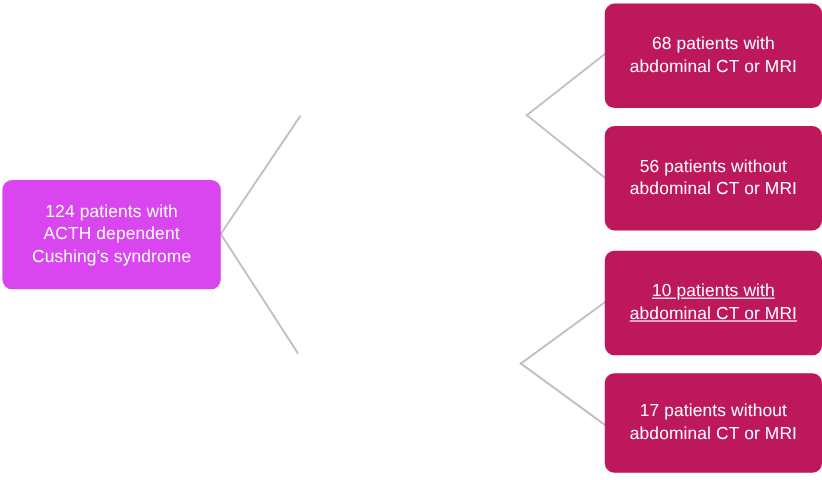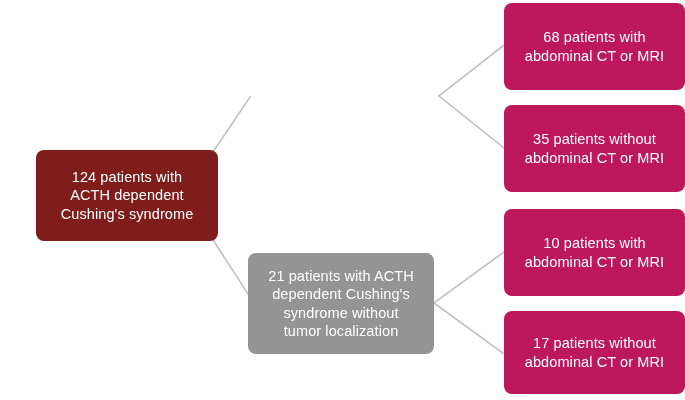--- a/index.html
+++ b/index.html
@@ -23,30 +23,30 @@
     display: flex;
     align-items: center;
     justify-content: center;
     text-align: center;
     line-height: 1.26;
     font-size: 14.5px;
     letter-spacing: 0.1px;
     padding: 4px 8px;
     white-space: pre-line;
   }
-  .node.level1 { background: #7f1d1d; margin-left: 34px; }
+  .node.level1 { background: #d946ef; }
   .node.level2 { background: #949494; }
   .node.level3 { background: #be185d; }
 
   #node-root      { left: 2px;   top: 150px; width: 182px; height: 91px; }
   #node-cd        { left: 250px; top: 46px;  width: 189px; height: 101px; }
   #node-nolocal   { left: 248px; top: 253px; width: 186px; height: 101px; }
   #node-cd-imaged     { left: 504px; top: 3px;   width: 181px; height: 87px; }
   #node-cd-notimaged  { left: 504px; top: 105px; width: 181px; height: 87px; }
-  #node-nl-imaged     { left: 504px; top: 209px; width: 181px; height: 87px; }
+  #node-nl-imaged     { left: 504px; top: 209px; width: 181px; height: 87px; text-decoration: underline; }
   #node-nl-notimaged  { left: 504px; top: 311px; width: 181px; height: 83px; }
 
   #connectors {
     position: absolute;
     left: 0; top: 0;
     width: 685px;
     height: 400px;
     pointer-events: none;
   }
 </style>
@@ -64,29 +64,25 @@
       <path d="M434 303 L504 252"></path>
       <path d="M434 303 L504 354"></path>
     </g>
   </svg>
 
   <div class="node level1" id="node-root">124 patients with
 ACTH dependent
 Cushing's syndrome</div>
 
 
-  <div class="node level2" id="node-nolocal">21 patients with ACTH
-dependent Cushing's
-syndrome without
-tumor localization</div>
 
   <div class="node level3" id="node-cd-imaged">68 patients with
 abdominal CT or MRI</div>
 
-  <div class="node level3" id="node-cd-notimaged">35 patients without
+  <div class="node level3" id="node-cd-notimaged">56 patients without
 abdominal CT or MRI</div>
 
   <div class="node level3" id="node-nl-imaged">10 patients with
 abdominal CT or MRI</div>
 
   <div class="node level3" id="node-nl-notimaged">17 patients without
 abdominal CT or MRI</div>
 
 </div>
 

